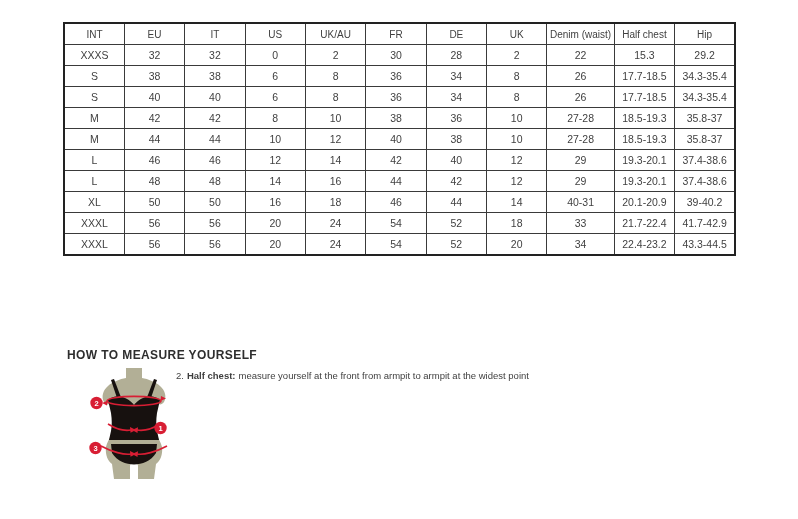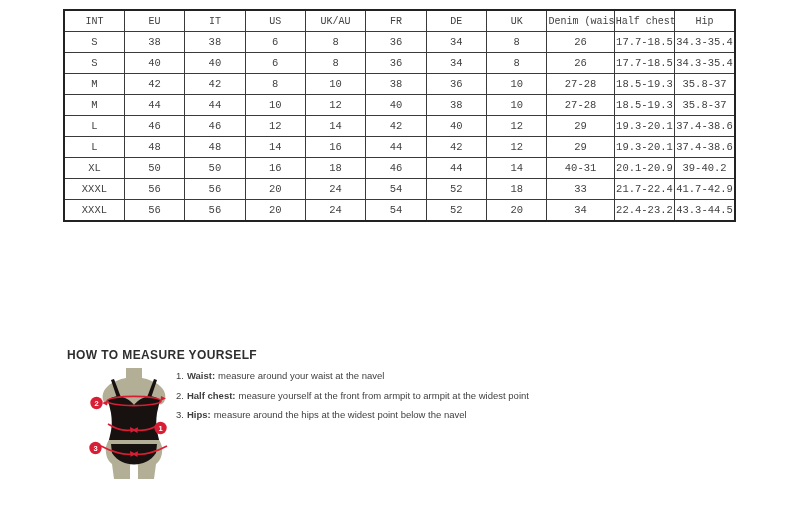--- a/index.html
+++ b/index.html
@@ -2,24 +2,23 @@
 <html style="--text: #3f3f3f; --border: #3a3a3a; --border-dark: #222222;"><head>
 <meta charset="utf-8">
 <style>
   html,body{margin:0;padding:0;background:#fff;}
   #page{
     position:relative;width:798px;height:519px;background:#fff;overflow:hidden;
     font-family:"Liberation Sans", sans-serif;color:var(--text,#3f3f3f);
   }
   
   #size-table{
-    position:absolute;left:63px;top:9px;width:673px;
+    position:absolute;left:63px;top:22px;width:673px;
     border-collapse:collapse;table-layout:fixed;
     border:2px solid var(--border-dark,#222);
-    font-family:Liberation Mono, monospace;
   }
   #size-table col{width:60px;}
   #size-table col.col-wide{width:67px;}
   #size-table th,#size-table td{
     border:1px solid var(--border,#3a3a3a);
     height:20px;padding:0 1px;
     text-align:center;vertical-align:middle;
     font-size:10.5px;font-weight:400;color:var(--text,#3f3f3f);
     white-space:nowrap;overflow:hidden;
   }
@@ -67,20 +66,33 @@
           <th>UK/AU</th>
           <th>FR</th>
           <th>DE</th>
           <th>UK</th>
           <th>Denim (waist)</th>
           <th>Half chest</th>
           <th>Hip</th>
         </tr>
       </thead>
     <tbody>
+        <tr>
+          <td>XXXS</td>
+          <td>32</td>
+          <td>32</td>
+          <td>0</td>
+          <td>2</td>
+          <td>30</td>
+          <td>28</td>
+          <td>2</td>
+          <td>22</td>
+          <td>15.3</td>
+          <td>29.2</td>
+        </tr>
         <tr>
           <td>S</td>
           <td>38</td>
           <td>38</td>
           <td>6</td>
           <td>8</td>
           <td>36</td>
           <td>34</td>
           <td>8</td>
           <td>26</td>
@@ -256,23 +268,17 @@
         <circle cx="72.5" cy="61" r="6.2" fill="#d81e34"></circle>
         <text class="badge-num" x="72.5" y="63.7" text-anchor="middle" fill="#ffffff">1</text>
         <circle cx="7.5" cy="81" r="6.2" fill="#d81e34"></circle>
         <text class="badge-num" x="7.5" y="83.7" text-anchor="middle" fill="#ffffff">3</text>
       </g>
     </svg>
   </div>
 
   <div id="measure-steps">
     <div class="step">
-      <span class="num">1.</span><span class="lbl">Waist:</span><span class="txt">measure around your waist at the navel</span>
-    </div>
-    <div class="step">
       <span class="num">2.</span><span class="lbl">Half chest:</span><span class="txt">measure yourself at the front from armpit to armpit at the widest point</span>
     </div>
-    <div class="step">
-      <span class="num">3.</span><span class="lbl">Hips:</span><span class="txt">measure around the hips at the widest point below the navel</span>
-    </div>
   </div>
 
 </div>
 
 </body></html>

